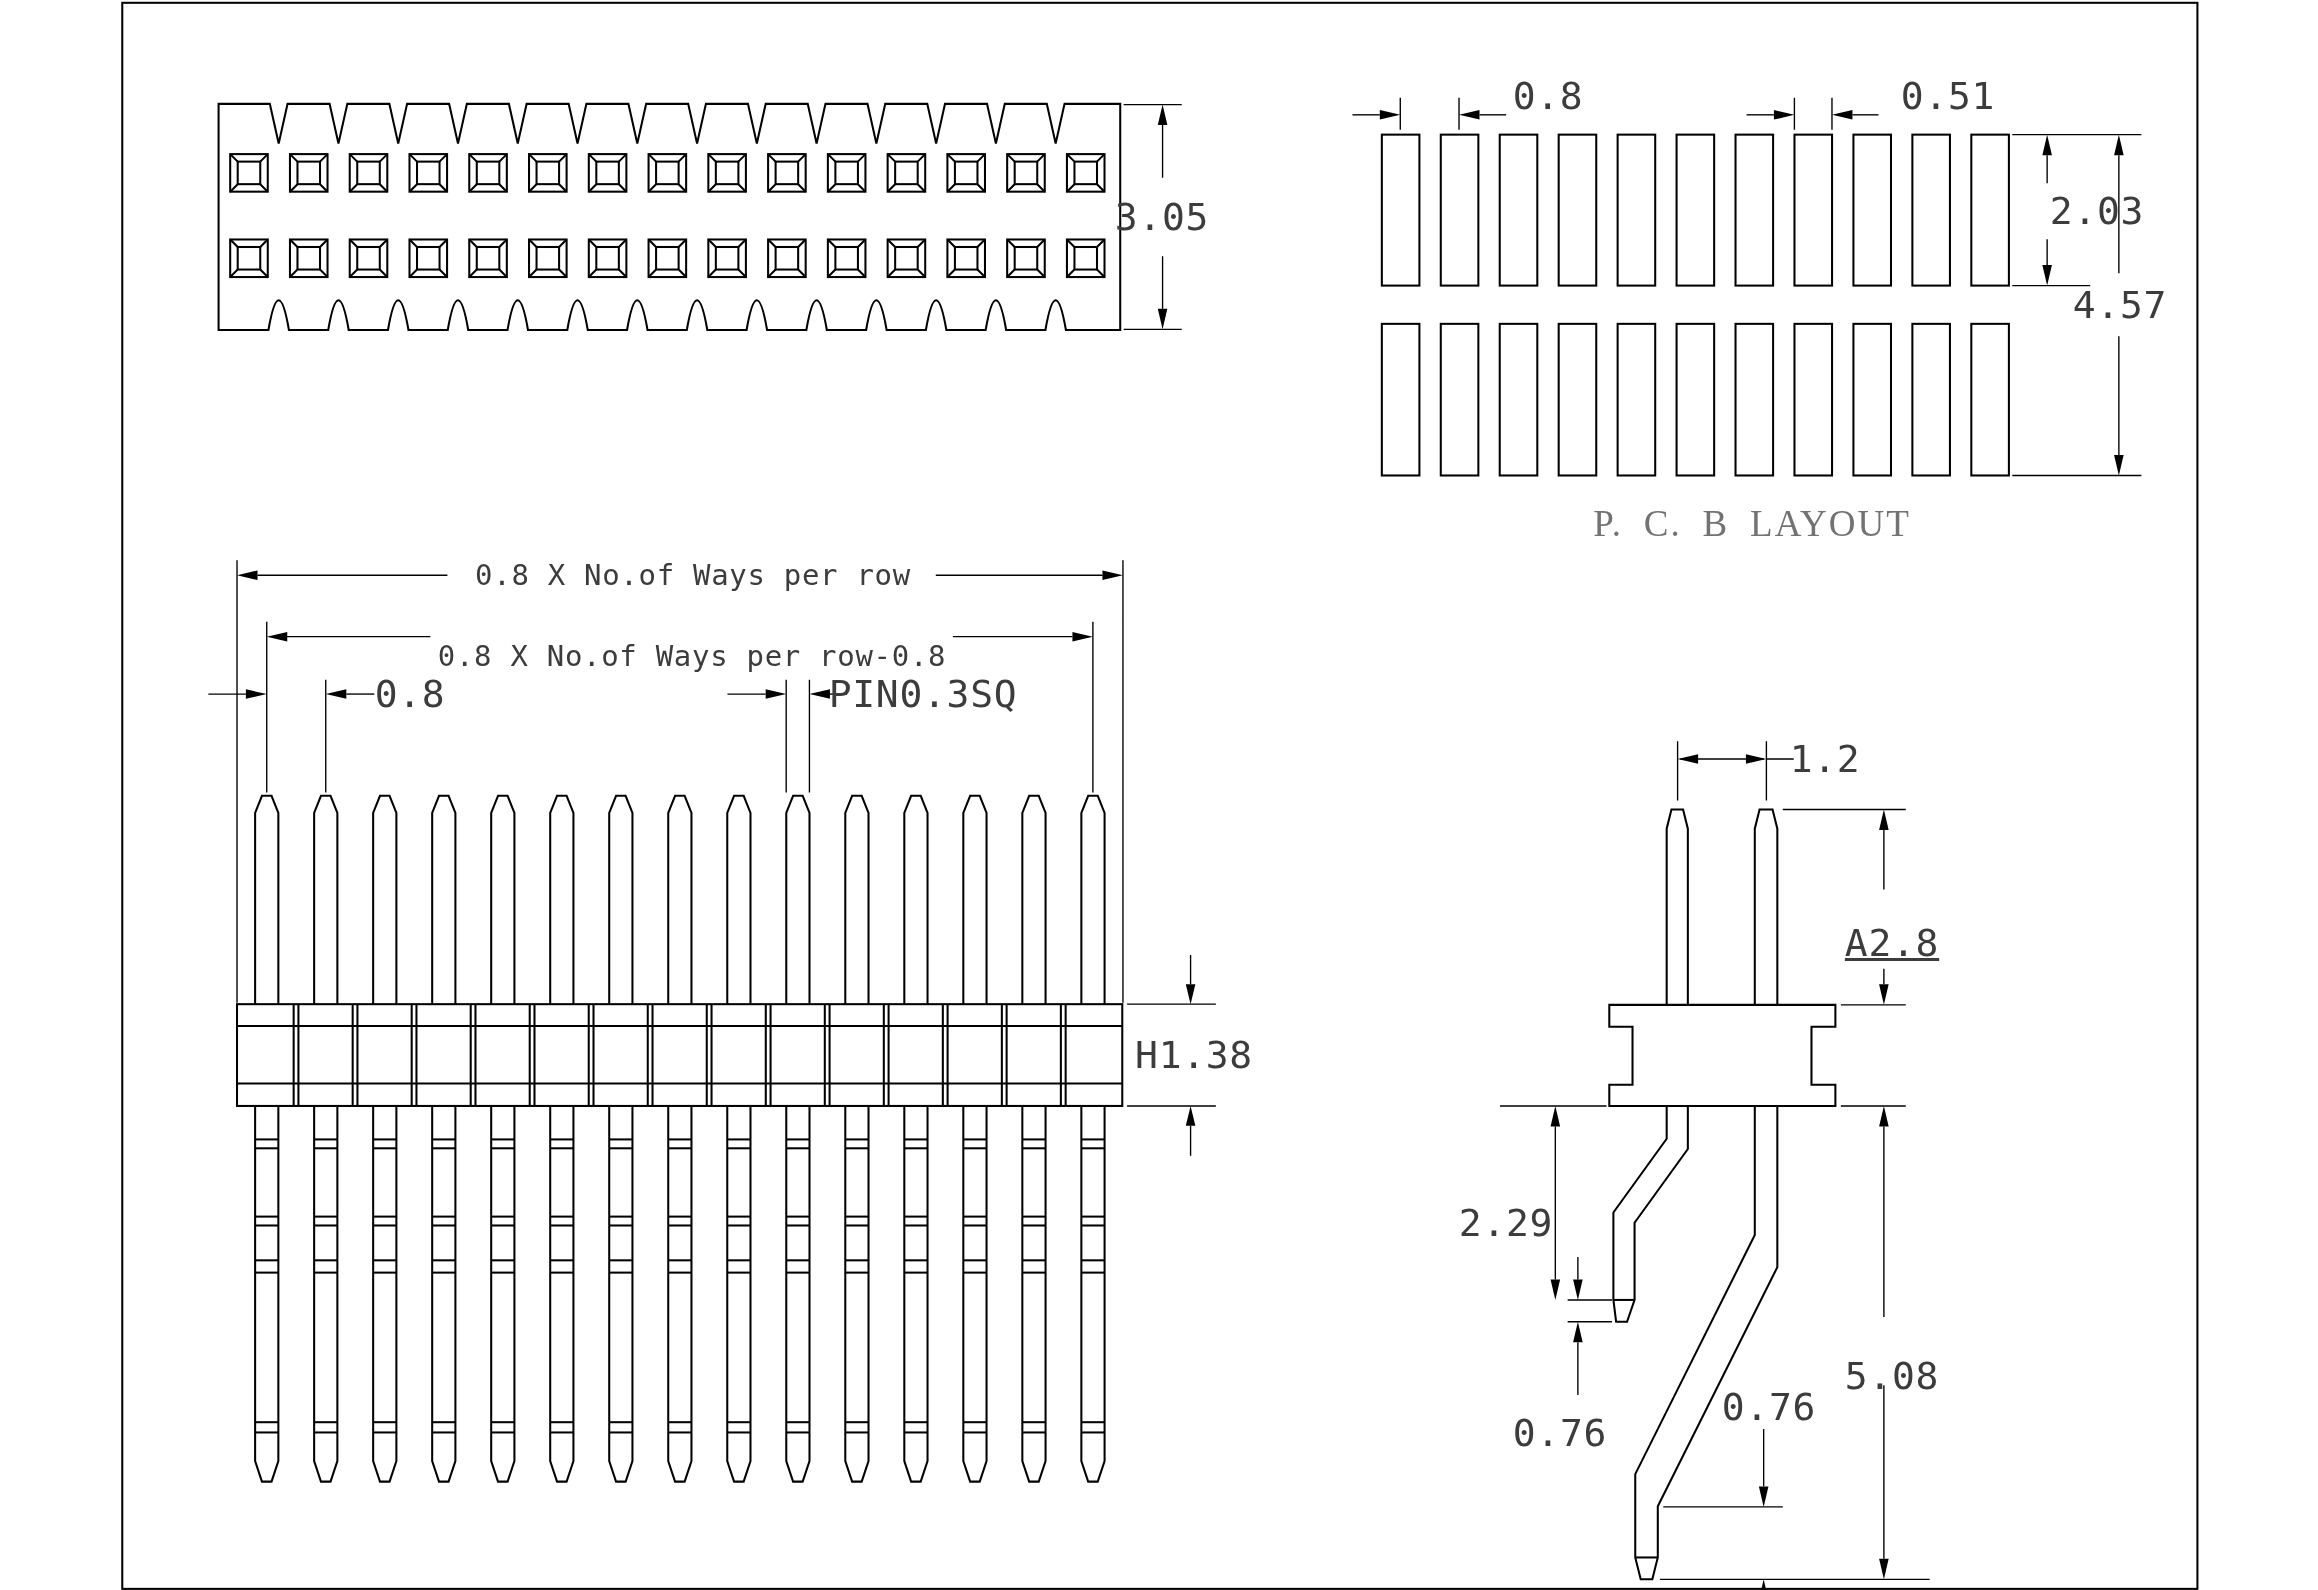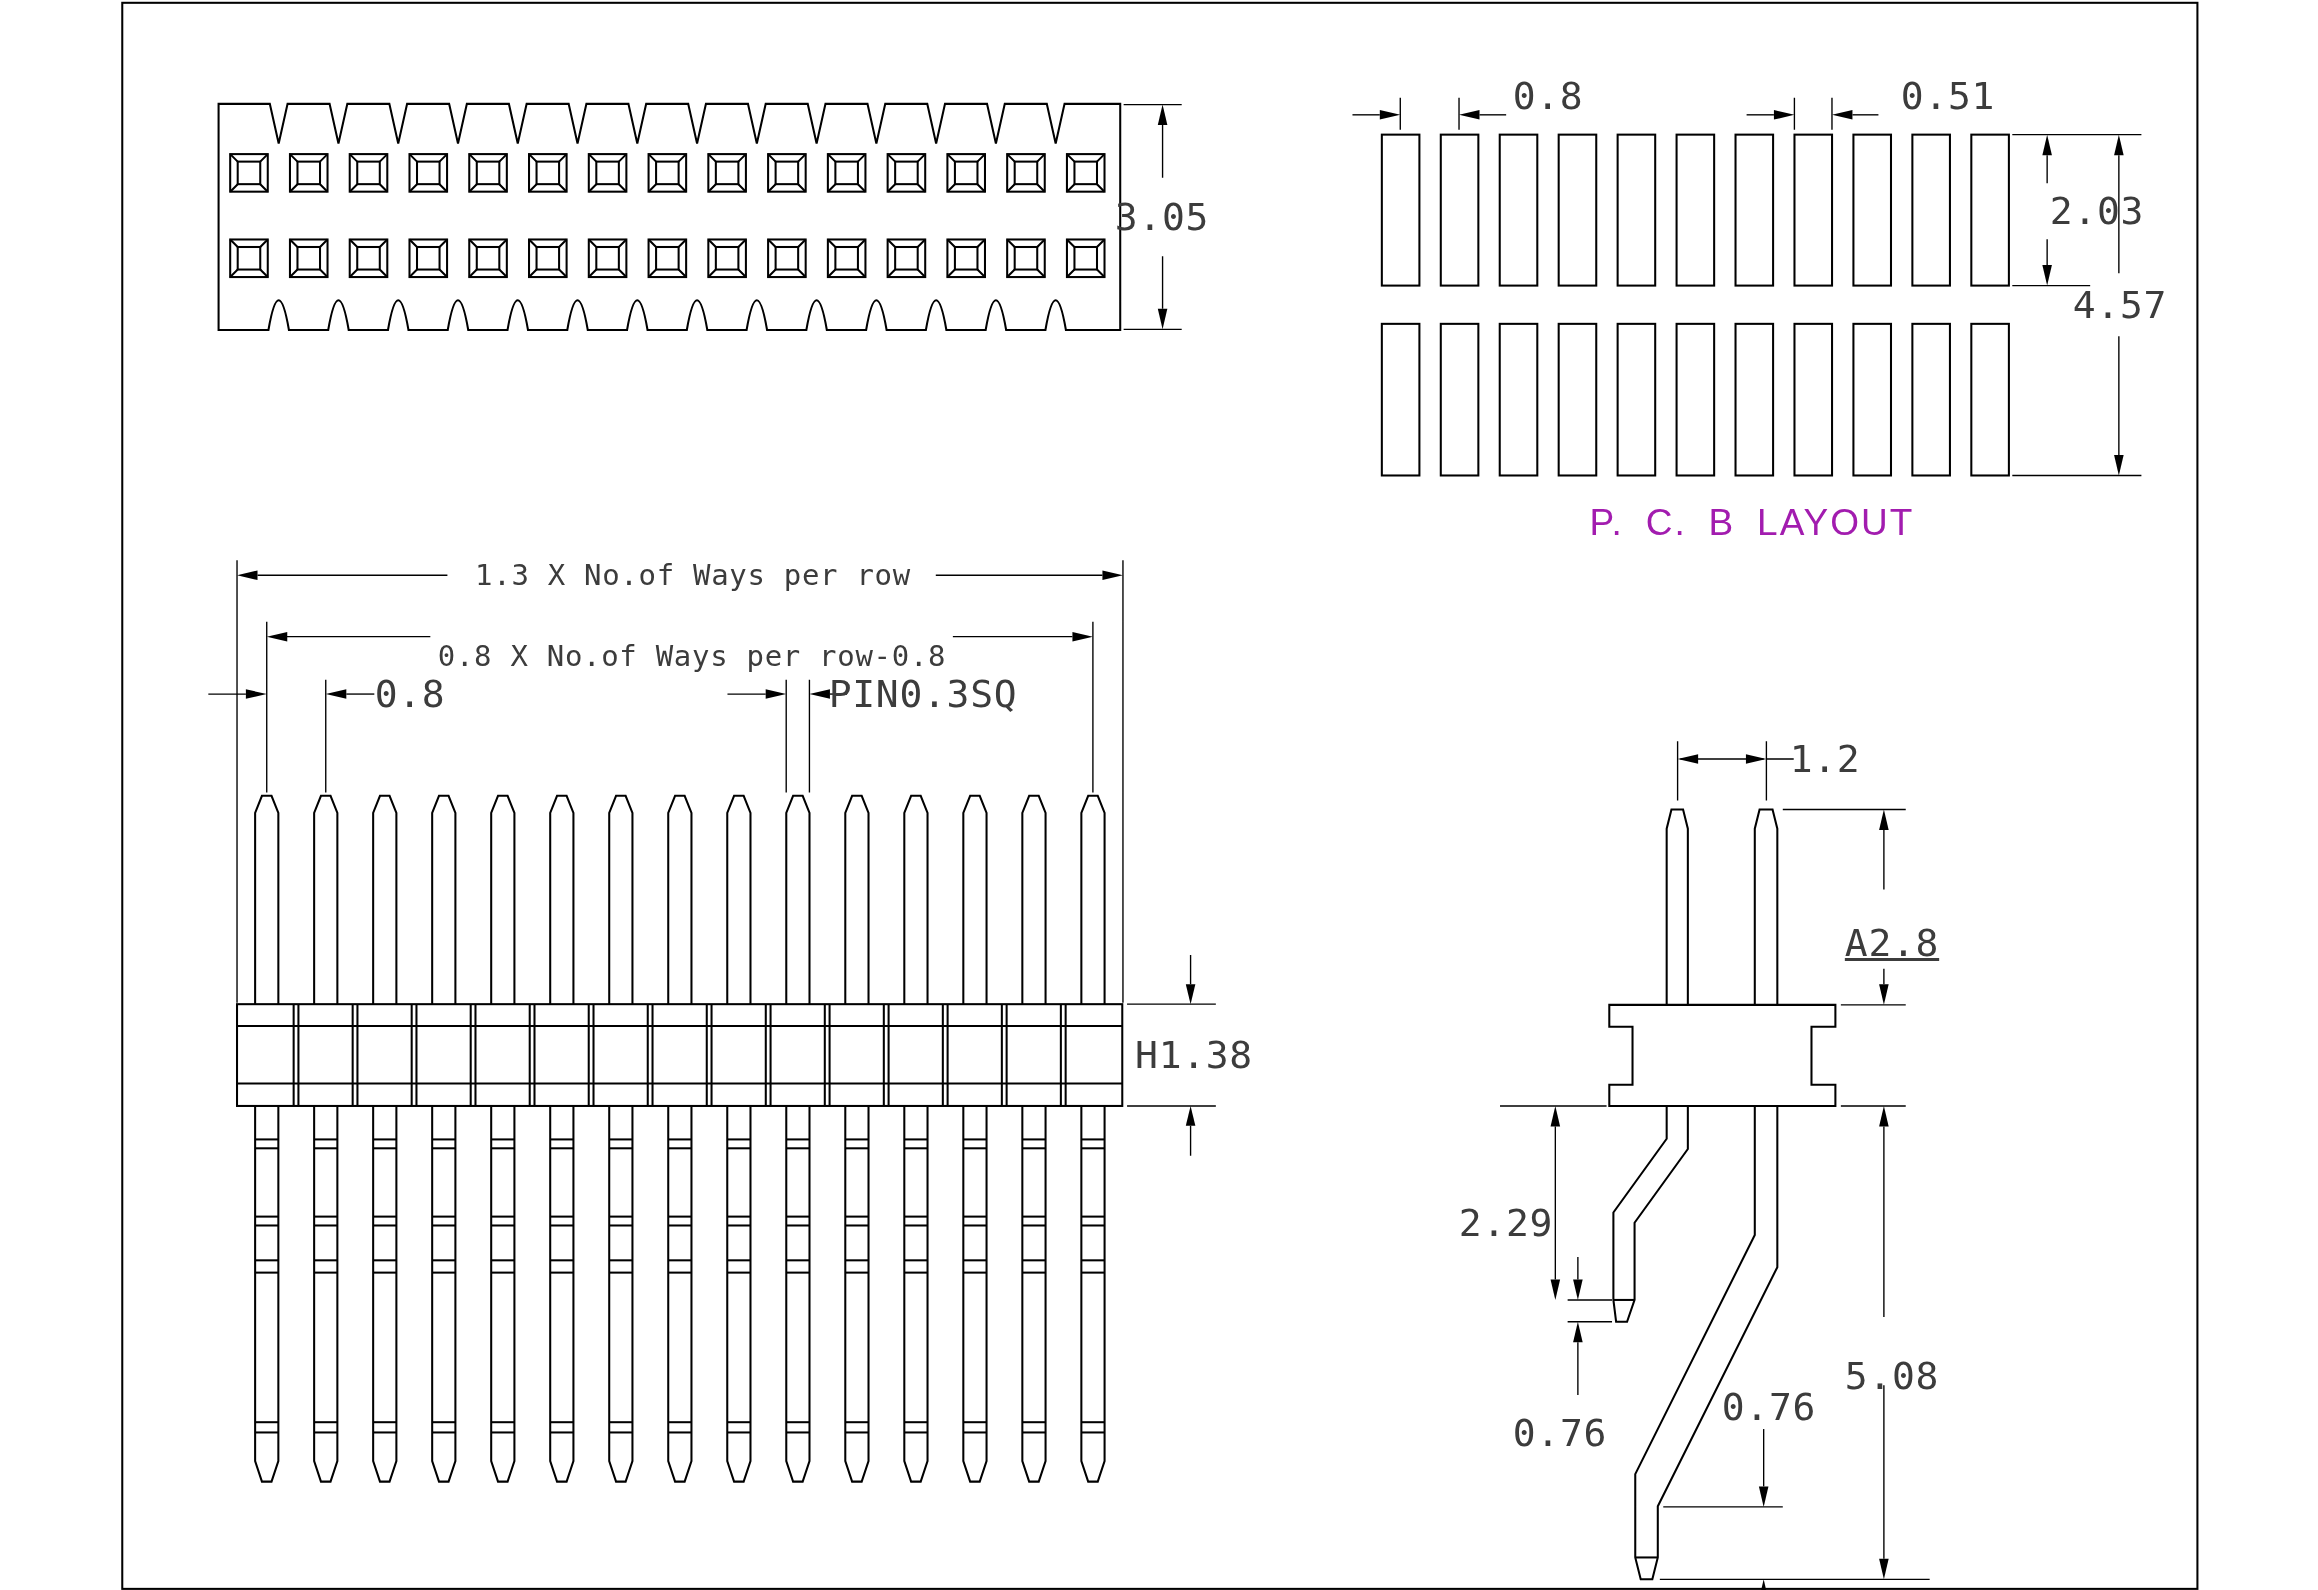--- a/index.html
+++ b/index.html
@@ -6,21 +6,21 @@
   .sheet{position:relative;width:2319px;height:1591px;background:#ffffff;overflow:hidden;
          font-family:"DejaVu Sans Mono", monospace;}
   svg{position:absolute;left:0;top:0;}
   .ln{fill:none;stroke:#000;stroke-width:3;stroke-linejoin:miter;}
   .dim{fill:none;stroke:#000;stroke-width:2;}
   .arr{fill:#000;stroke:none;}
   .lbl{position:absolute;transform:translate(-50%,-50%);white-space:nowrap;
        font-family:"DejaVu Sans Mono", monospace;font-size:38px;color:#3c3c3c;letter-spacing:0.7px;}
   .lbl.small{font-size:29px;}
   .caption{position:absolute;transform:translate(-50%,-50%);white-space:nowrap;
-       font-family:Liberation Sans, sans-serif;font-size:37px;color:#a21caf;letter-spacing:2px;word-spacing:9.6px;}
+       font-family:Liberation Serif, serif;font-size:37px;color:#737373;letter-spacing:2px;word-spacing:9.6px;}
 </style>
 </head>
 <body>
 
 <div class="sheet">
 
   <svg width="2319" height="1591" viewBox="0 0 3395 2329">
 
     <rect x="179" y="4" width="3038" height="2322" class="ln"></rect>
 
@@ -409,21 +409,21 @@
   </svg>
 
   <div class="lbl" style="left:1162px;top:217px;">3.05</div>
 
   <div class="lbl" style="left:1548px;top:96px;">0.8</div>
   <div class="lbl" style="left:1948px;top:96px;">0.51</div>
   <div class="lbl" style="left:2065px;top:211px;margin-left:32px;">2.03</div>
   <div class="lbl" style="left:2120px;top:305px;">4.57</div>
   <div class="caption" style="left:1752px;top:523px;">P. C. B LAYOUT</div>
 
-  <div class="lbl small" style="left:693px;top:575px;">1.3 X No.of Ways per row</div>
+  <div class="lbl small" style="left:693px;top:575px;">0.8 X No.of Ways per row</div>
   <div class="lbl small" style="left:692px;top:656px;">0.8 X No.of Ways per row-0.8</div>
   <div class="lbl" style="left:410px;top:694px;">0.8</div>
   <div class="lbl" style="left:923px;top:694px;">PIN0.3SQ</div>
   <div class="lbl" style="left:1194px;top:1055px;">H1.38</div>
 
   <div class="lbl" style="left:1825px;top:759px;">1.2</div>
   <div class="lbl" style="left:1892px;top:943px;text-decoration:underline;">A2.8</div>
   <div class="lbl" style="left:1506px;top:1223px;text-align:center;">2.29</div>
   <div class="lbl" style="left:1560px;top:1433px;">0.76</div>
   <div class="lbl" style="left:1769px;top:1407px;">0.76</div>

